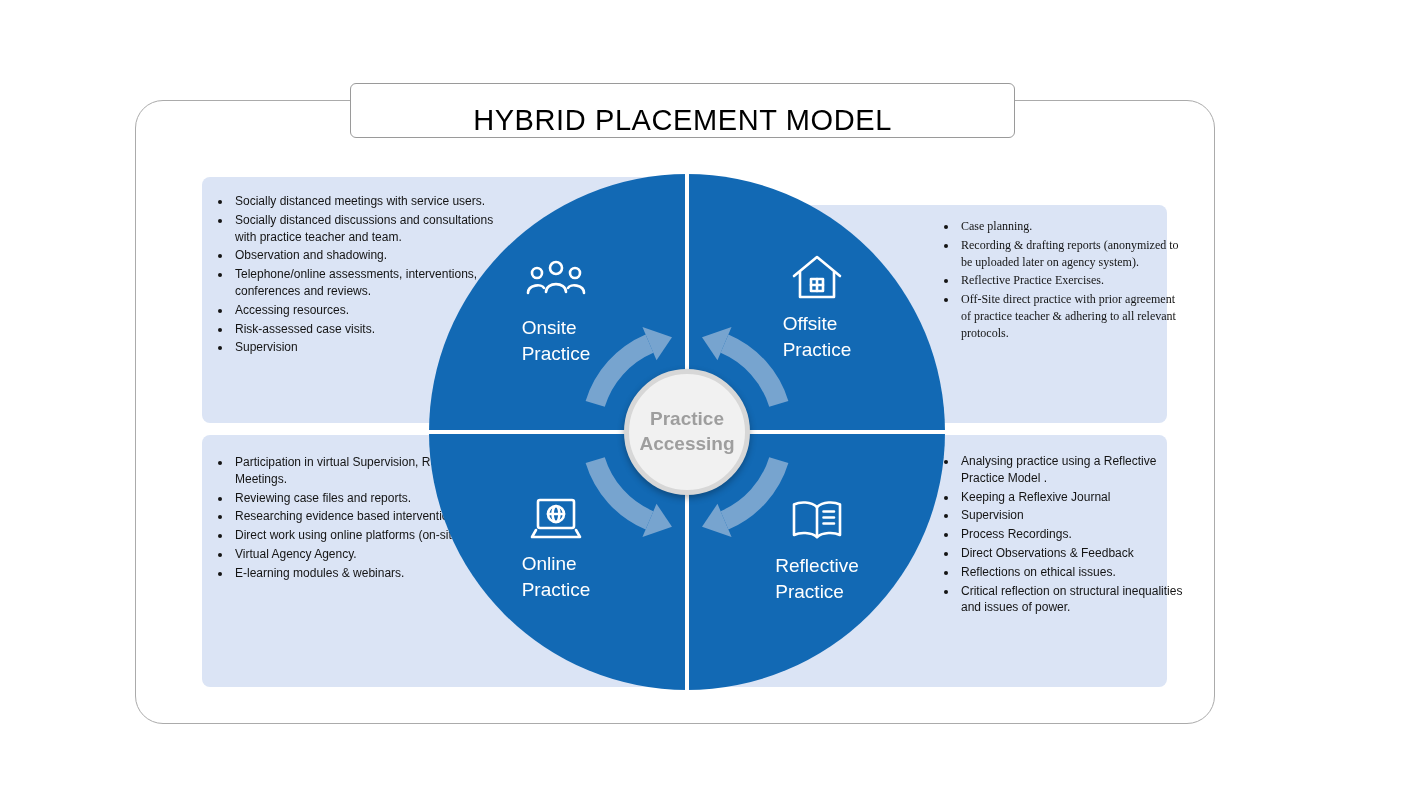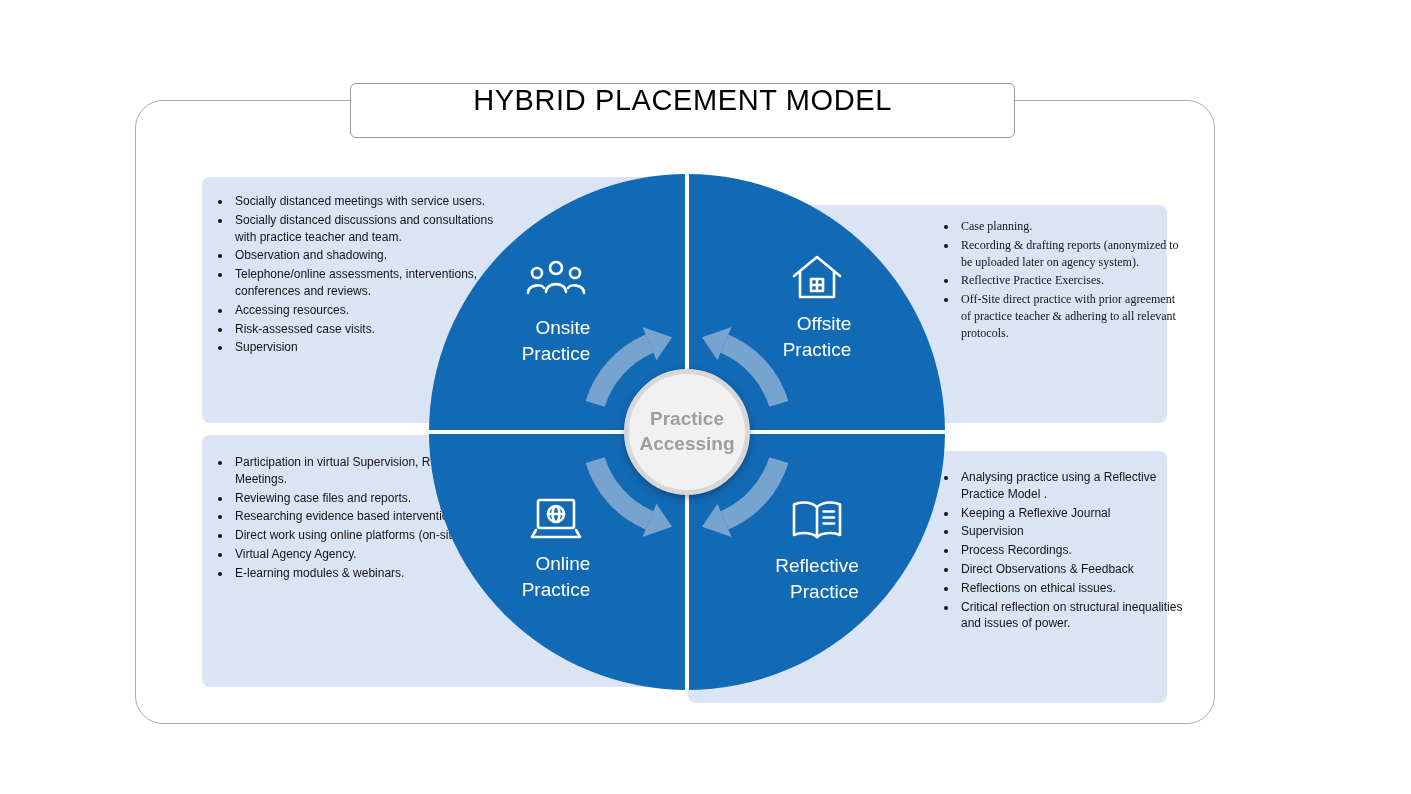--- a/index.html
+++ b/index.html
@@ -1,45 +1,45 @@
 <!DOCTYPE html>
 <html><head>
 <meta charset="utf-8">
 <style>
   html,body{margin:0;padding:0;background:#fff;}
   .root{position:relative;width:1411px;height:794px;background:#ffffff;font-family:"Liberation Sans",sans-serif;overflow:hidden;}
 
   .frame{position:absolute;left:135px;top:100px;width:1078px;height:622px;border:1.5px solid #ababab;border-radius:28px;background:#ffffff;z-index:0;}
 
-  .titlebox{position:absolute;left:350px;top:83px;width:663px;height:53px;border:1.5px solid #9a9a9a;border-radius:6px;background:#ffffff;z-index:20;display:flex;align-items:flex-start;justify-content:center;}
+  .titlebox{position:absolute;left:350px;top:83px;width:663px;height:53px;border:1.5px solid #9a9a9a;border-radius:6px;background:#ffffff;z-index:20;display:flex;align-items:flex-end;justify-content:center;}
   .titlebox .title{font-size:29px;font-weight:500;letter-spacing:.6px;color:#000;}
 
   .panel{position:absolute;background:#dbe4f5;border-radius:8px;z-index:1;}
   .panel.tl{left:202px;top:177px;width:486px;height:246px;}
   .panel.tr{left:688px;top:205px;width:479px;height:218px;font-family:Liberation Serif, serif;}
   .panel.bl{left:202px;top:435px;width:486px;height:252px;}
-  .panel.br{left:688px;top:451px;width:479px;height:252px;}
+  .panel.br{left:688px;top:435px;width:479px;height:252px;}
 
   .bullets{margin:0;padding:0 0 0 16px;list-style:disc;color:#141414;}
   .bullets li{font-size:12px;line-height:1.4;margin:0 0 2px 0;padding-left:3px;}
   .panel.tl .bullets{margin:16px 0 0 14px;width:266px;}
   .panel.tr .bullets{margin:13px 0 0 254px;width:222px;}
   .panel.bl .bullets{margin:19px 0 0 14px;width:270px;}
   .panel.br .bullets{margin:18px 0 0 254px;width:228px;}
 
   .big-circle{position:absolute;left:429px;top:174px;width:516px;height:516px;border-radius:50%;background:#1269b4;z-index:2;}
   .divider-v{position:absolute;left:685px;top:174px;width:3.5px;height:516px;background:#fff;z-index:3;}
   .divider-h{position:absolute;left:429px;top:430px;width:516px;height:3.5px;background:#fff;z-index:3;}
 
   #cycle-arrows-svg{position:absolute;left:429px;top:174px;width:516px;height:516px;z-index:4;opacity:.93;}
 
   .center-circle{position:absolute;left:624px;top:369px;width:126px;height:126px;border-radius:50%;background:#f1f1f1;border:5px solid #d7d7d7;box-sizing:border-box;z-index:6;display:flex;flex-direction:column;align-items:center;justify-content:center;box-shadow:0 3px 7px rgba(0,0,0,.3);text-align:center;}
   .center-circle span{font-size:19px;font-weight:bold;color:#9e9e9e;line-height:1.3;}
 
-  .quad-label{position:absolute;width:180px;z-index:5;display:flex;flex-direction:column;align-items:center;color:#fff;text-align:right;}
+  .quad-label{position:absolute;width:180px;z-index:5;display:flex;flex-direction:column;align-items:center;color:#fff;text-align:left;}
   .quad-label .lines{font-size:19px;line-height:1.38;margin-top:7px;}
   .q-onsite{left:466px;top:256px;}
   .q-offsite{left:727px;top:250px;}
   .q-online{left:466px;top:496px;}
   .q-reflective{left:727px;top:496px;}
   .quad-icon svg{display:block;}
 </style>
 </head>
 <body>
 

